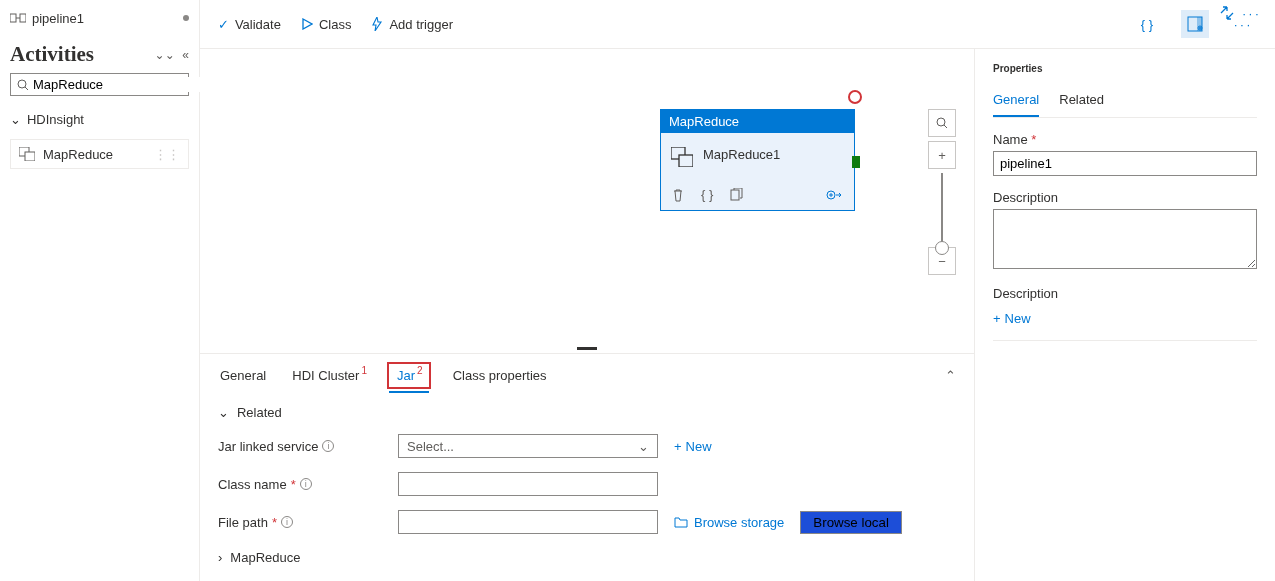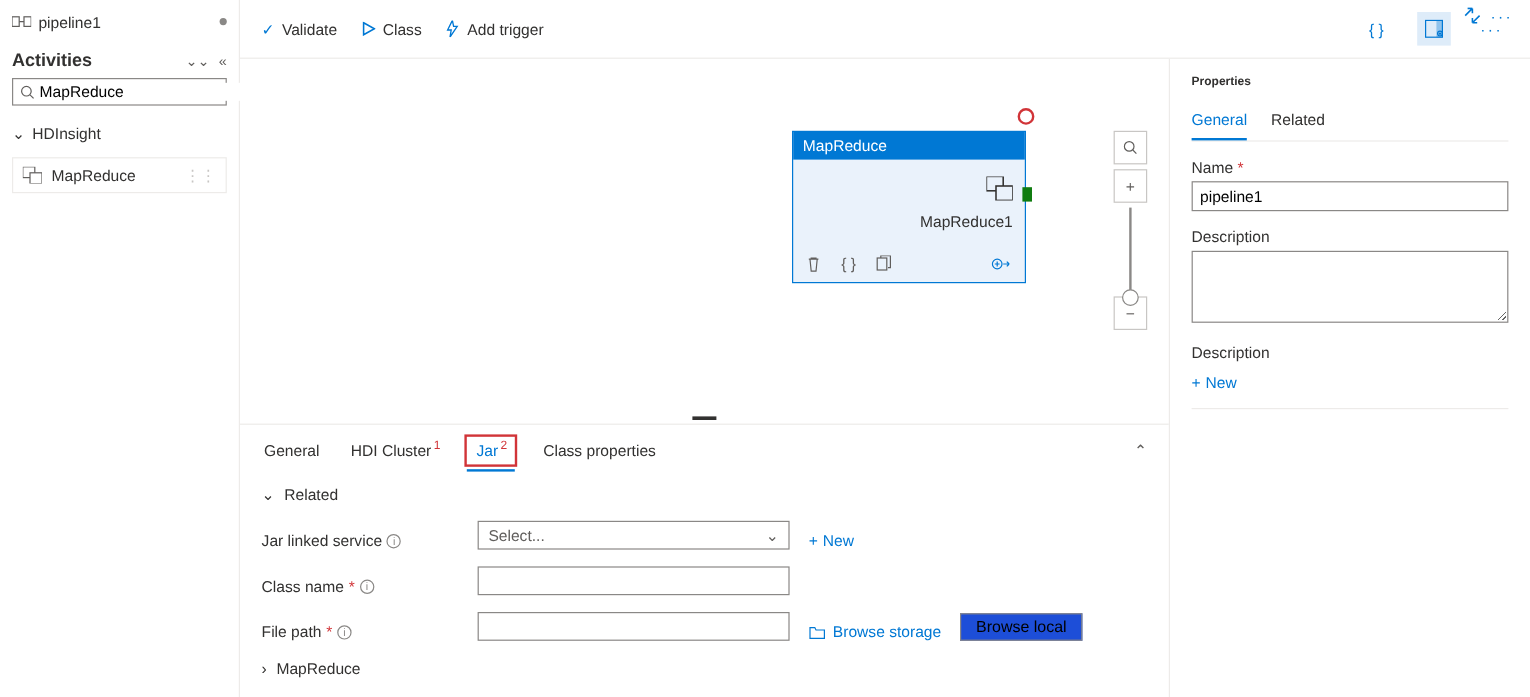--- a/index.html
+++ b/index.html
@@ -4,21 +4,21 @@
 <style>
   * { box-sizing: border-box; margin: 0; padding: 0; font-family: "Segoe UI", Arial, sans-serif; }
   body { font-size: 13px; color: #323130; background: #fff; width: 1275px; height: 581px; overflow: hidden; }
   .root { display: flex; height: 100%; }
 
   
   .left-panel { width: 200px; border-right: 1px solid #edebe9; padding: 6px 10px; }
   .pipeline-tab { display: flex; align-items: center; gap: 6px; padding: 4px 0 8px 0; }
   .pipeline-tab .dirty-dot { width: 6px; height: 6px; border-radius: 50%; background: #8a8886; margin-left: auto; }
   .activities-header { display: flex; align-items: center; justify-content: space-between; margin: 8px 0 6px; }
-  .activities-header .title { font-weight: 600; font-size: 15px; }
+  .activities-header .title { font-weight: 600; font-size: 21px; font-family: Liberation Serif, serif; }
   .activities-header .ctrls span { color: #605e5c; margin-left: 4px; cursor: pointer; font-size: 12px; }
   .search-box { display: flex; align-items: center; border: 1px solid #8a8886; padding: 3px 6px; gap: 4px; margin-bottom: 10px; }
   .search-box input { border: none; outline: none; flex: 1; font-size: 13px; }
   .group { padding: 6px 0; display: flex; align-items: center; gap: 6px; cursor: pointer; }
   .activity-item { border: 1px solid #edebe9; padding: 6px 8px; margin-top: 6px; display: flex; align-items: center; gap: 8px; cursor: grab; }
   .mini-icon { width: 16px; height: 16px; display: inline-flex; align-items: center; justify-content: center; }
 
   
   .main-col { flex: 1; display: flex; flex-direction: column; }
   .top-actions { display: flex; align-items: center; gap: 20px; border-bottom: 1px solid #edebe9; padding: 10px 18px; }
@@ -29,21 +29,21 @@
   .icon-btn.active { background: #deecf9; }
 
   .canvas-wrap { flex: 1; display: flex; position: relative; }
 
   .canvas-area { flex: 1; position: relative; border-right: 1px solid #edebe9; display: flex; flex-direction: column; }
   .canvas-surface { flex: 1; position: relative; }
 
   
   .node { position: absolute; left: 460px; top: 60px; width: 195px; border: 1px solid #0078d4; background: #eaf2fb; }
   .node-header { background: #0078d4; color: #fff; padding: 4px 8px; font-size: 13px; }
-  .node-body { padding: 14px 10px; display: flex; align-items: flex-end; gap: 10px; flex-direction: column; }
+  .node-body { padding: 14px 10px; display: flex; align-items: flex-start; gap: 10px; }
   .node-footer { display: flex; align-items: center; gap: 16px; padding: 6px 10px 8px; color: #605e5c; }
   .node-footer .right { margin-left: auto; color:#0078d4; }
   .status-circle { position: absolute; right: -8px; top: -20px; width: 14px; height: 14px; border: 2px solid #d13438; border-radius: 50%; background: #fff; }
   .out-handle { position: absolute; right: -6px; top: 46px; width: 8px; height: 12px; background: #107c10; }
 
   
   .zoom-rail { position: absolute; right: 18px; top: 60px; display: flex; flex-direction: column; align-items: center; gap: 0; }
   .zoom-btn { width: 28px; height: 28px; border: 1px solid #c8c6c4; display: flex; align-items: center; justify-content: center; background: #fff; color: #605e5c; cursor: pointer; margin-bottom: 4px; }
   .zoom-track { width: 2px; height: 70px; background: #8a8886; position: relative; }
   .zoom-thumb { position: absolute; left: -6px; width: 14px; height: 14px; border: 1px solid #8a8886; border-radius: 50%; background: #fff; }
@@ -54,21 +54,21 @@
   
   .bottom-pane { border-top: 1px solid #edebe9; padding: 8px 18px 16px; }
   .b-tabs { display: flex; align-items: center; gap: 22px; position: relative; }
   .b-tab { padding: 6px 2px; cursor: pointer; position: relative; }
   .b-tab .sup { color: #d13438; font-size: 10px; position: relative; top: -6px; left: 2px;}
   .b-tab.active { color: #0078d4; }
   .b-tab.active::after { content: ""; position: absolute; left: 0; right: 0; bottom: -6px; height: 2px; background: #0078d4; }
   .jar-highlight { outline: 2px solid #d13438; padding: 4px 8px; }
   .b-tabs .collapse { margin-left: auto; color: #605e5c; cursor: pointer; }
   .section-row { display: flex; align-items: center; gap: 8px; margin-top: 16px; cursor: pointer; }
-  .form-row { display: flex; align-items: flex-end; margin-top: 14px; }
+  .form-row { display: flex; align-items: center; margin-top: 14px; }
   .form-label { width: 180px; display: flex; align-items: center; gap: 4px; }
   .required { color: #d13438; }
   .info-i { width: 12px; height: 12px; border: 1px solid #8a8886; border-radius: 50%; font-size: 9px; display: inline-flex; align-items: center; justify-content: center; color: #8a8886; }
   .select, .text-input { border: 1px solid #8a8886; height: 24px; width: 260px; padding: 0 8px; display: flex; align-items: center; justify-content: space-between; background: #fff; color:#605e5c; }
   .text-input { color: #323130; }
   .new-link { color: #0078d4; display: inline-flex; align-items: center; gap: 4px; margin-left: 16px; cursor: pointer; }
   .browse-storage { color:#0078d4; display:inline-flex; align-items:center; gap:6px; margin-left:16px; cursor:pointer; }
   .browse-local { border: 1px solid #8a8886; background: #1d4ed8; padding: 3px 12px; margin-left: 16px; cursor: pointer; }
 
   

